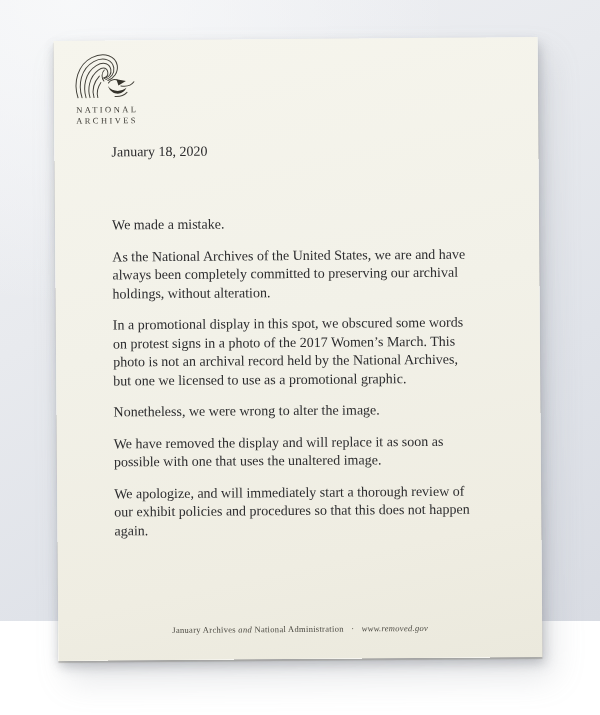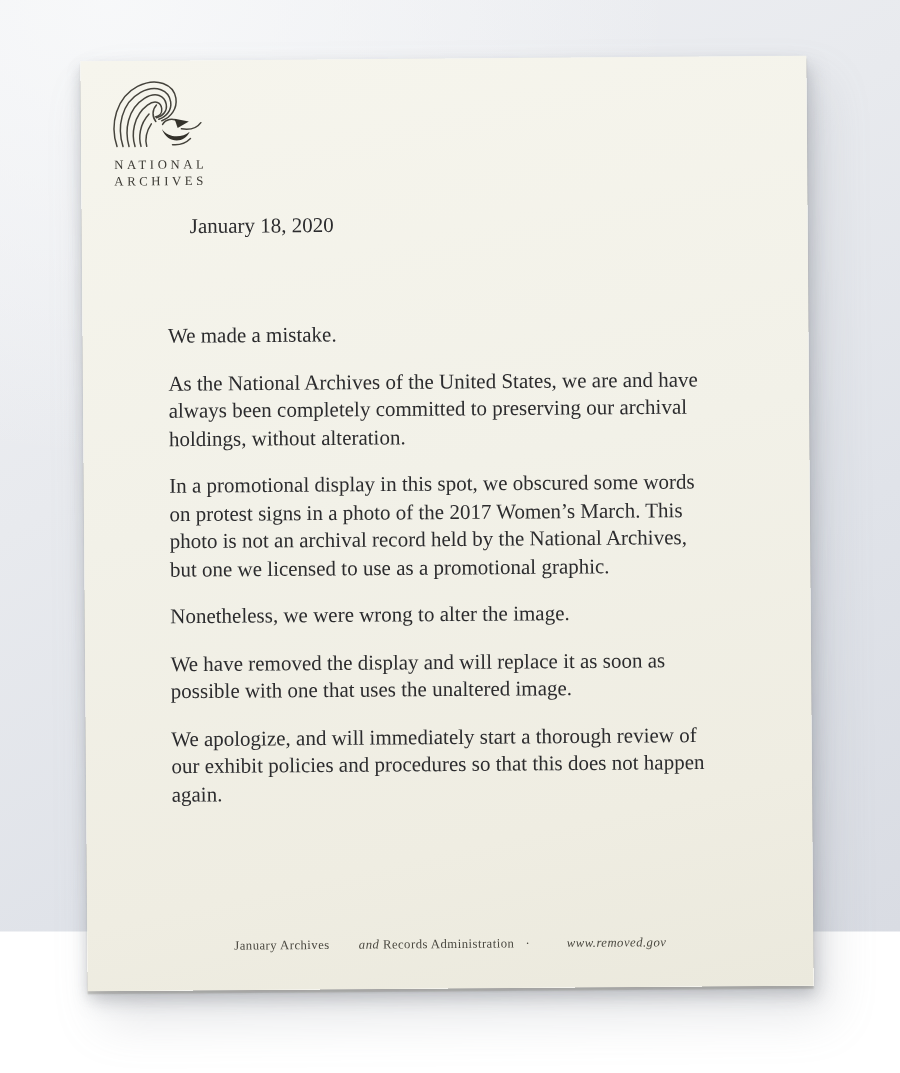--- a/index.html
+++ b/index.html
@@ -42,21 +42,21 @@
   .org-name {
     margin-top: 2px;
     margin-left: 5px;
     font-size: 8.5px;
     line-height: 10.5px;
     letter-spacing: 2.4px;
     color: #3d3b35;
   }
   .date-line {
     position: absolute;
-    left: 72px;
+    left: 57px;
     top: 104px;
     font-size: 14px;
     color: #2c2c2e;
   }
   .letter-body {
     position: absolute;
     left: 57px;
     top: 176px;
     width: 400px;
   }
@@ -70,21 +70,21 @@
   .letter-footer {
     position: absolute;
     left: 0;
     right: 0;
     top: 585px;
     text-align: center;
     font-size: 8.5px;
     letter-spacing: 0.3px;
     color: #4a4840;
   }
-  .letter-footer .it { font-style: italic; margin-left: 17px; }
+  .letter-footer .it { font-style: italic; }
   .letter-footer .sep {
     display: inline-block;
     margin: 0 5px;
   }
 </style>
 </head>
 <body>
 
 <div class="scene">
 
@@ -130,19 +130,19 @@
       <p>We have removed the display and will replace it as soon as
 possible with one that uses the unaltered image.</p>
       <p>We apologize, and will immediately start a thorough review of
 our exhibit policies and procedures so that this does not happen
 again.</p>
     </div>
 
     <div class="letter-footer">
       <span>January Archives</span>
       <span class="it">and</span>
-      <span>Records Administration</span>
+      <span>National Administration</span>
       <span class="sep">·</span>
       <span class="it">www.removed.gov</span>
     </div>
 
   </div>
 </div>
 
 </body></html>

